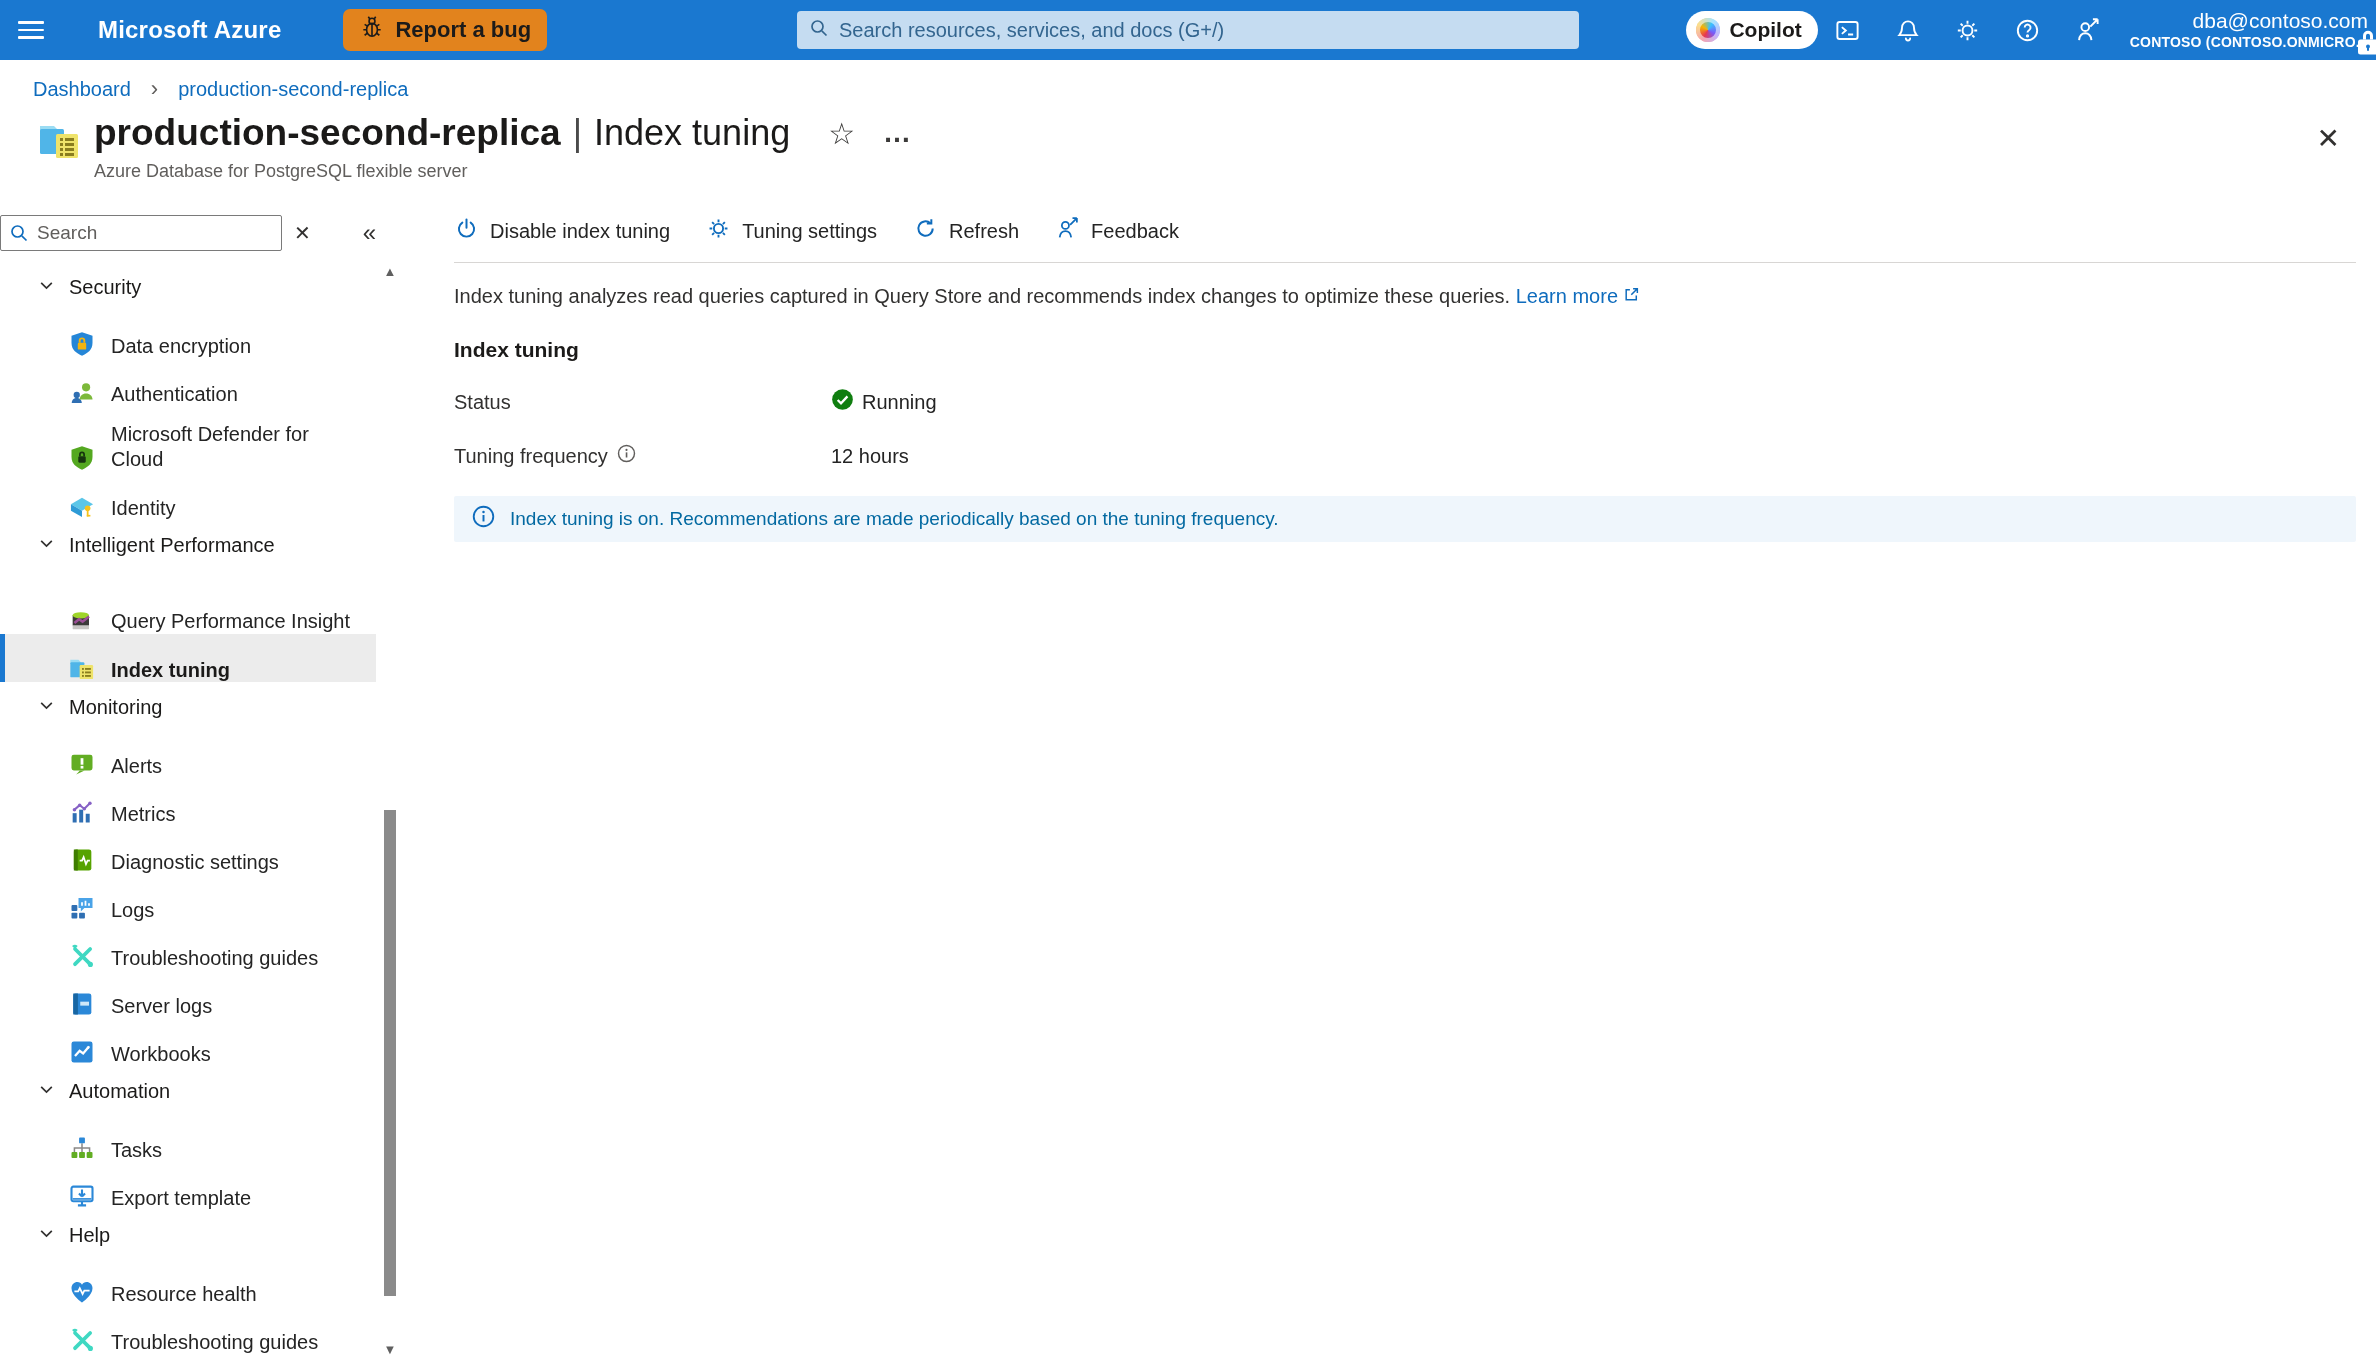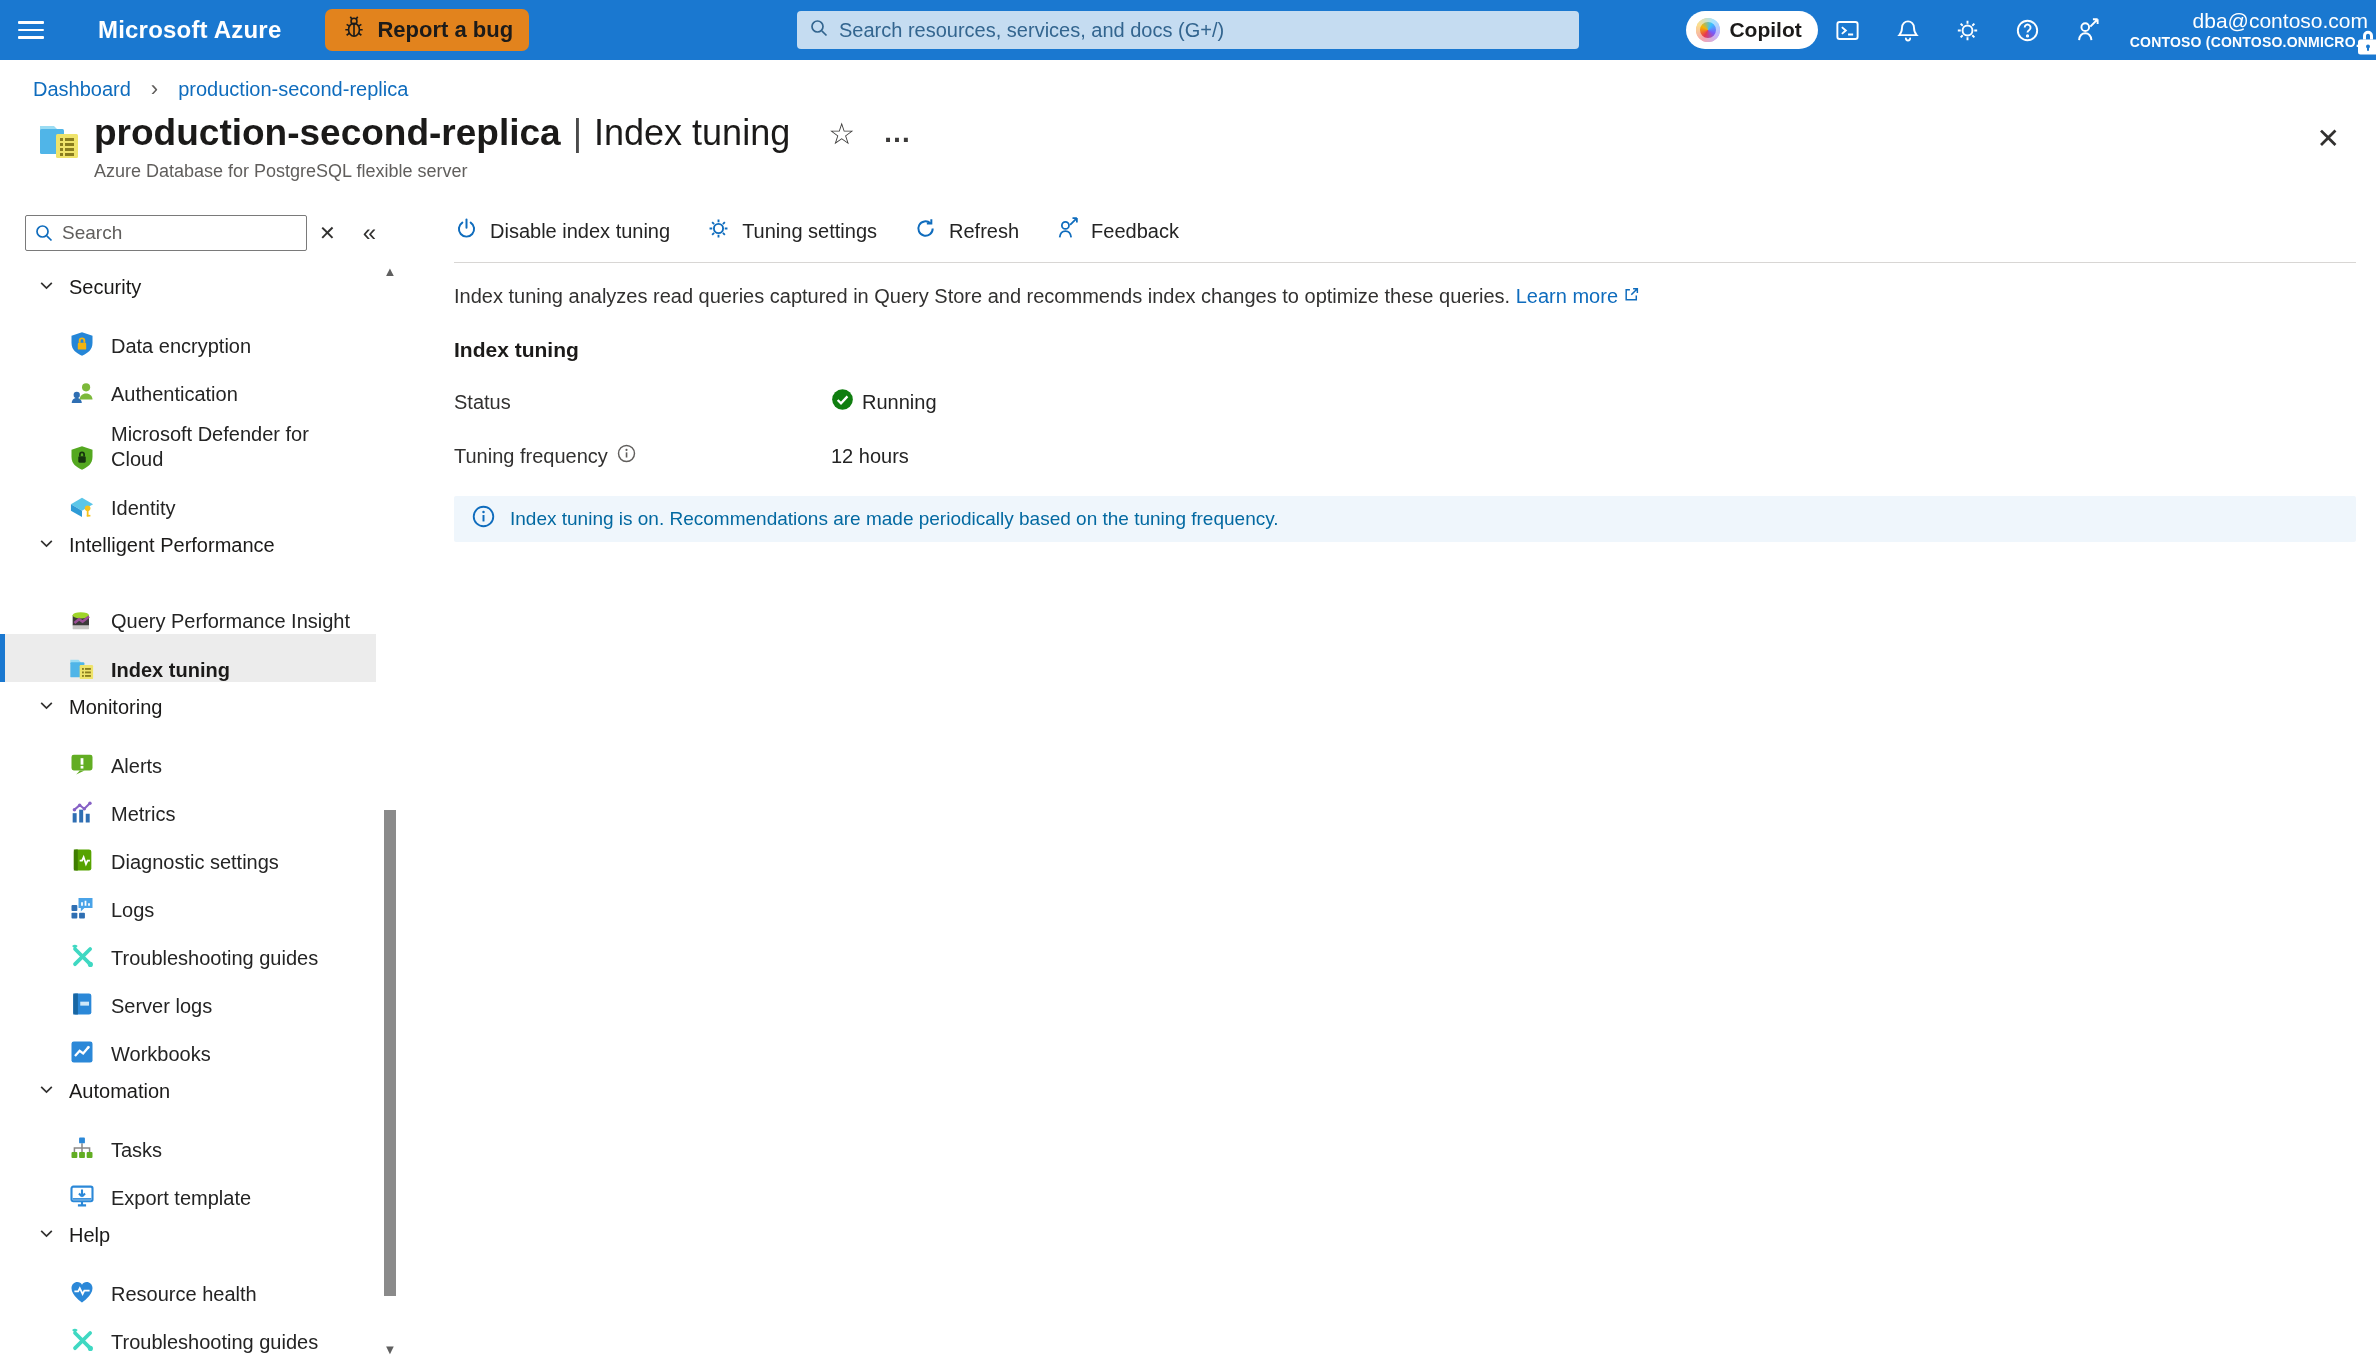--- a/index.html
+++ b/index.html
@@ -5,21 +5,21 @@
   * { box-sizing: border-box; margin: 0; padding: 0; }
   html,body { width:2376px; height:1359px; overflow:hidden; background:#fff;
     font-family:"Liberation Sans","DejaVu Sans",sans-serif; color:#242424; }
 
   
   .topbar { height:60px; background:#1a78d0; display:flex; align-items:center; position:relative; }
   .hamburger { width:62px; height:60px; display:flex; align-items:center; justify-content:center; cursor:pointer; }
   .hamburger .bars { width:26px; }
   .hamburger .bars div { height:2.6px; background:#fff; margin:5px 0; border-radius:1px; }
   .product { color:#fff; font-size:24px; font-weight:700; margin-left:36px; letter-spacing:.2px; }
-  .bugbtn { margin-left:44px; background:#e2831d; color:#1c1b1a; border:none; border-radius:7px;
+  .bugbtn { margin-left:62px; background:#e2831d; color:#1c1b1a; border:none; border-radius:7px;
     height:42px; padding:0 16px; font-size:22px; font-weight:700; display:flex; align-items:center; gap:10px;
     font-family:inherit; cursor:pointer; }
   .gsearch { position:absolute; left:50%; transform:translateX(-50%); width:782px; height:38px;
     background:#c5dcf1; border-radius:4px; display:flex; align-items:center; padding:0 12px; }
   .gsearch input { flex:1; background:transparent; border:none; outline:none; font-size:20px;
     color:#15436b; font-family:inherit; margin-left:10px; }
   .gsearch input::placeholder { color:#33658f; }
   .topright { margin-left:auto; display:flex; align-items:center; height:72px; }
   .copilot { background:#fff; border:none; height:38px; border-radius:19px; padding:0 16px 0 10px;
     display:flex; align-items:center; gap:9px; font-size:21px; font-weight:700; color:#1b1a19;
@@ -49,21 +49,21 @@
   .t-star { font-size:30px; color:#3b3a39; margin-left:38px; cursor:pointer; }
   .t-more { font-size:28px; font-weight:700; color:#3b3a39; margin-left:28px; cursor:pointer; letter-spacing:2px; }
   .t-sub { font-size:18px; color:#605e5c; margin-top:7px; }
   .t-close { position:absolute; right:36px; top:20px; font-size:28px; color:#323130; cursor:pointer; }
 
   
   .content { display:flex; height:1159px; }
 
   
   .sidebar { width:400px; position:relative; flex:none; padding-top:10px; }
-  .sb-search-row { display:flex; align-items:center; padding-left:25px; height:46px; }
+  .sb-search-row { display:flex; align-items:center; height:46px; }
   .sb-box { position:relative; width:282px; }
   .sb-box input { width:282px; height:36px; border:1px solid #7a7a7a; border-radius:2px;
     font-size:19px; padding:0 8px 0 36px; color:#242424; outline:none; font-family:inherit; }
   .sb-box input::placeholder { color:#605e5c; }
   .sb-box .mag { position:absolute; left:9px; top:8px; }
   .sb-clear { margin-left:12px; font-size:20px; color:#323130; cursor:pointer; }
   .sb-collapse { margin-left:auto; margin-right:24px; font-size:24px; color:#323130; cursor:pointer; }
   .nav { margin-top:8px; width:376px; }
   .nh { height:46px; display:flex; align-items:center; padding-left:38px; gap:14px; cursor:pointer; margin-top:2px; }
   .nh .nslbl { font-size:20px; color:#1b1a19; }

